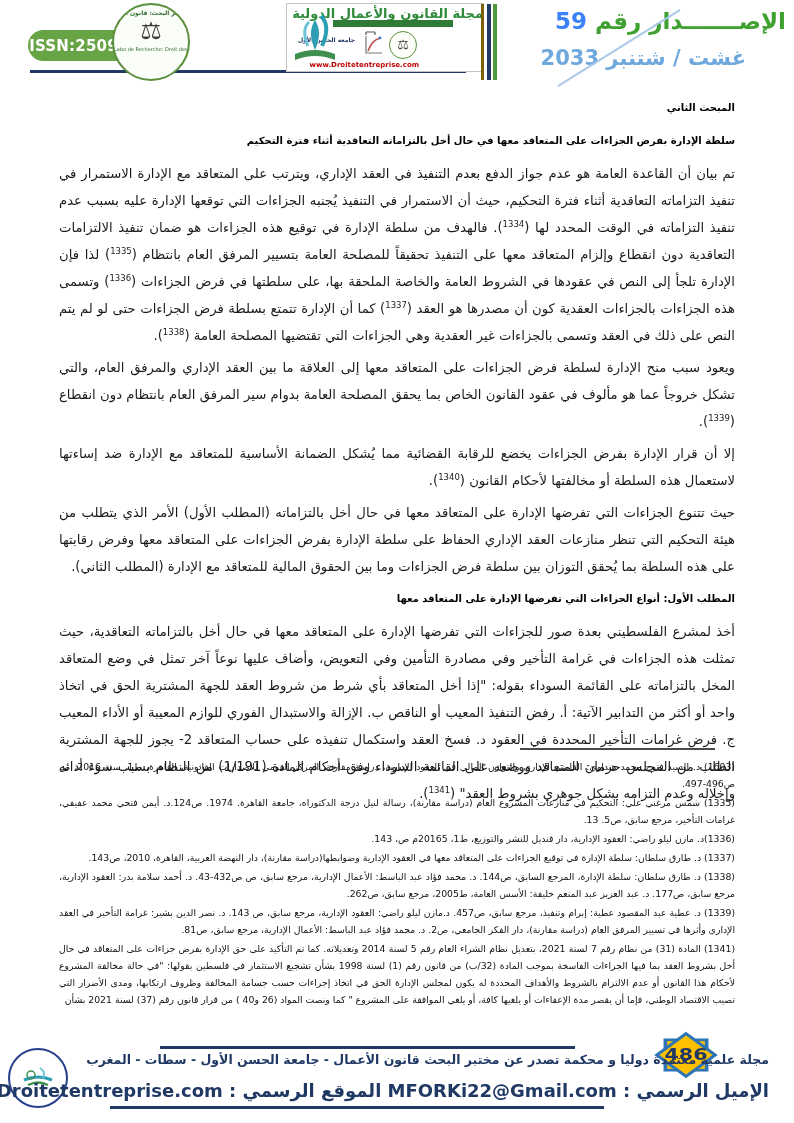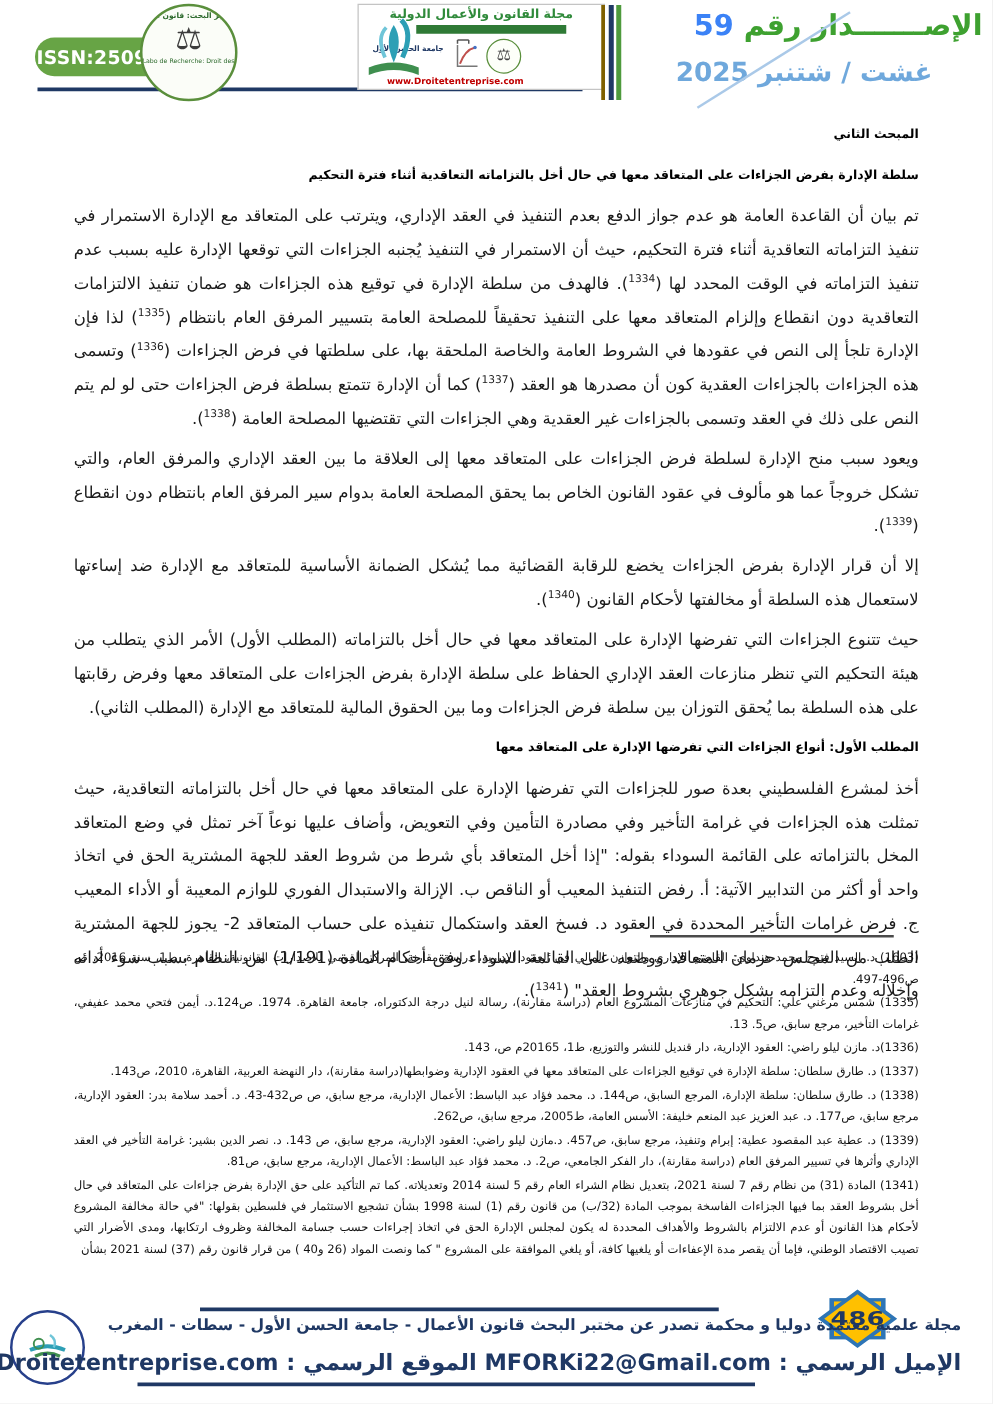--- a/index.html
+++ b/index.html
@@ -18,21 +18,21 @@
     position:absolute;left:112px;top:3px;width:74px;height:74px;border-radius:50%;
     border:2px solid #5a8f3c;background:#fbfdf8;text-align:center;overflow:hidden;
   }
   .lab-seal .seal-ar{font-size:6px;color:#2e6b2e;font-weight:bold;margin-top:4px;white-space:nowrap;}
   .lab-seal .seal-icon{font-size:24px;line-height:30px;color:#3d3d3d;}
   .lab-seal .seal-lat{font-size:5px;color:#2e6b2e;white-space:nowrap;direction:ltr;}
   .banner{
     position:absolute;left:286px;top:3px;width:196px;height:67px;background:#fff;
     border:1px solid #c4c4c4;overflow:hidden;
   }
-  .banner-title{color:#2f8a3a;font-weight:bold;font-size:10px;text-align:center;margin-top:2px;white-space:nowrap;}
+  .banner-title{color:#2f8a3a;font-weight:bold;font-size:13px;margin-top:2px;white-space:nowrap;}
   .banner-strip{position:absolute;right:30px;top:16px;width:120px;height:7px;background:#2f7a36;}
   .banner-seal{
     position:absolute;right:66px;top:27px;width:26px;height:26px;border-radius:50%;
     border:1px solid #5a8f3c;font-size:13px;line-height:26px;text-align:center;color:#444;background:#fdfff9;
   }
   .banner-chart{position:absolute;right:98px;top:26px;}
   .banner-univ{position:absolute;right:128px;top:32px;font-size:6px;color:#1f3864;font-weight:bold;white-space:nowrap;}
   .banner-book{position:absolute;left:2px;top:8px;}
   .banner-url{position:absolute;right:64px;bottom:2px;font-size:7px;color:#c00000;font-weight:bold;direction:ltr;}
   .vbar{position:absolute;top:4px;height:76px;}
@@ -116,21 +116,21 @@
     </div>
 
     <div class="vbar vbar-gold"></div>
     <div class="vbar vbar-navy"></div>
     <div class="vbar vbar-green"></div>
 
     <div class="issue-line">
       <span class="issue-label">الإصـــــــدار رقم</span>
       <span class="issue-number">59</span>
     </div>
-    <div class="issue-date">غشت / شتنبر 2025</div>
+    <div class="issue-date">غشت / شتنبر 2033</div>
     <div class="diag-line"></div>
   </header>
 
   <main class="content">
     <h1>المبحث الثاني</h1>
     <h2>سلطة الإدارة بفرض الجزاءات على المتعاقد معها في حال أخل بالتزاماته التعاقدية أثناء فترة التحكيم</h2>
     <p>تم بيان أن القاعدة العامة هو عدم جواز الدفع بعدم التنفيذ في العقد الإداري، ويترتب على المتعاقد مع الإدارة الاستمرار في تنفيذ التزاماته التعاقدية أثناء فترة التحكيم، حيث أن الاستمرار في التنفيذ يُجنبه الجزاءات التي توقعها الإدارة عليه بسبب عدم تنفيذ التزاماته في الوقت المحدد لها (<sup>1334</sup>). فالهدف من سلطة الإدارة في توقيع هذه الجزاءات هو ضمان تنفيذ الالتزامات التعاقدية دون انقطاع وإلزام المتعاقد معها على التنفيذ تحقيقاً للمصلحة العامة بتسيير المرفق العام بانتظام (<sup>1335</sup>) لذا فإن الإدارة تلجأ إلى النص في عقودها في الشروط العامة والخاصة الملحقة بها، على سلطتها في فرض الجزاءات (<sup>1336</sup>) وتسمى هذه الجزاءات بالجزاءات العقدية كون أن مصدرها هو العقد (<sup>1337</sup>) كما أن الإدارة تتمتع بسلطة فرض الجزاءات حتى لو لم يتم النص على ذلك في العقد وتسمى بالجزاءات غير العقدية وهي الجزاءات التي تقتضيها المصلحة العامة (<sup>1338</sup>).</p>
     <p>ويعود سبب منح الإدارة لسلطة فرض الجزاءات على المتعاقد معها إلى العلاقة ما بين العقد الإداري والمرفق العام، والتي تشكل خروجاً عما هو مألوف في عقود القانون الخاص بما يحقق المصلحة العامة بدوام سير المرفق العام بانتظام دون انقطاع (<sup>1339</sup>).</p>
     <p>إلا أن قرار الإدارة بفرض الجزاءات يخضع للرقابة القضائية مما يُشكل الضمانة الأساسية للمتعاقد مع الإدارة ضد إساءتها لاستعمال هذه السلطة أو مخالفتها لأحكام القانون (<sup>1340</sup>).</p>
     <p>حيث تتنوع الجزاءات التي تفرضها الإدارة على المتعاقد معها في حال أخل بالتزاماته (المطلب الأول) الأمر الذي يتطلب من هيئة التحكيم التي تنظر منازعات العقد الإداري الحفاظ على سلطة الإدارة بفرض الجزاءات على المتعاقد معها وفرض رقابتها على هذه السلطة بما يُحقق التوزان بين سلطة فرض الجزاءات وما بين الحقوق المالية للمتعاقد مع الإدارة (المطلب الثاني).</p>

